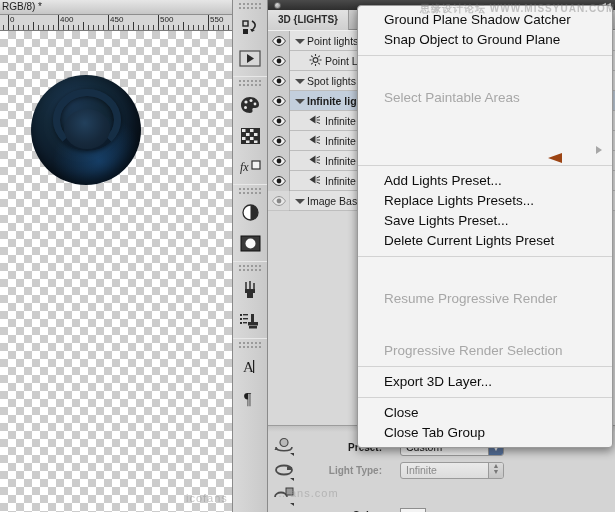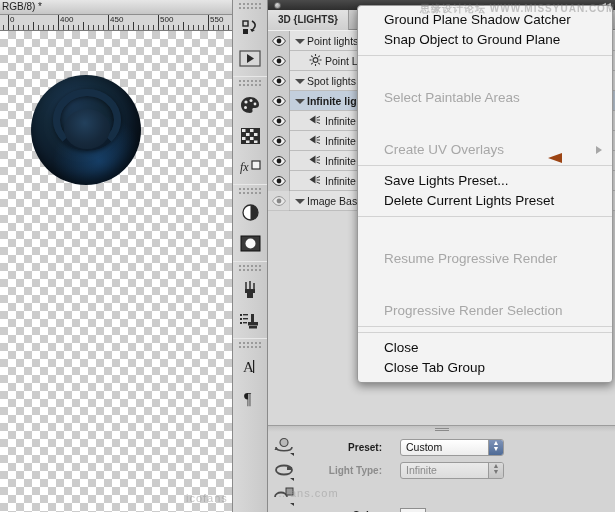--- a/index.html
+++ b/index.html
@@ -670,28 +670,31 @@
       <div class="swatch"></div>
     </div>
   </div>
 </div>
 
 <div id="context-menu">
     <div class="mi"><span>Ground Plane Shadow Catcher</span></div>
     <div class="mi"><span>Snap Object to Ground Plane</span></div>
     <div class="menu-sep"></div>
     <div class="mi disabled"><span>Select Paintable Areas</span></div>
-    <div class="mi disabled"><span>Create UV Overlays</span><span class="submenu-arrow"></span></div>
+    <div class="mi disabled"><span class="submenu-arrow"></span></div>
     <div class="menu-sep"></div>
+    <div class="mi"><span>Add Lights Preset...</span></div>
+    <div class="mi"><span>Replace Lights Presets...</span></div>
     <div class="mi"><span>Save Lights Preset...</span></div>
     <div class="mi"><span>Delete Current Lights Preset</span></div>
     <div class="menu-sep"></div>
     <div class="mi disabled"><span>Resume Progressive Render</span></div>
     <div class="mi disabled"><span>Progressive Render Selection</span></div>
     <div class="menu-sep"></div>
+    <div class="mi"><span>Export 3D Layer...</span></div>
     <div class="menu-sep"></div>
     <div class="mi"><span>Close</span></div>
     <div class="mi"><span>Close Tab Group</span></div>
   </div>
 
 <svg id="red-arrow">
   <path d="M58 6 L14 6 L14 1 L0 6 L14 11 L14 6 Z" fill="#9c4413"></path>
 </svg>
 
 <div class="wm" id="wm-top">思缘设计论坛  WWW.MISSYUAN.COM</div>

